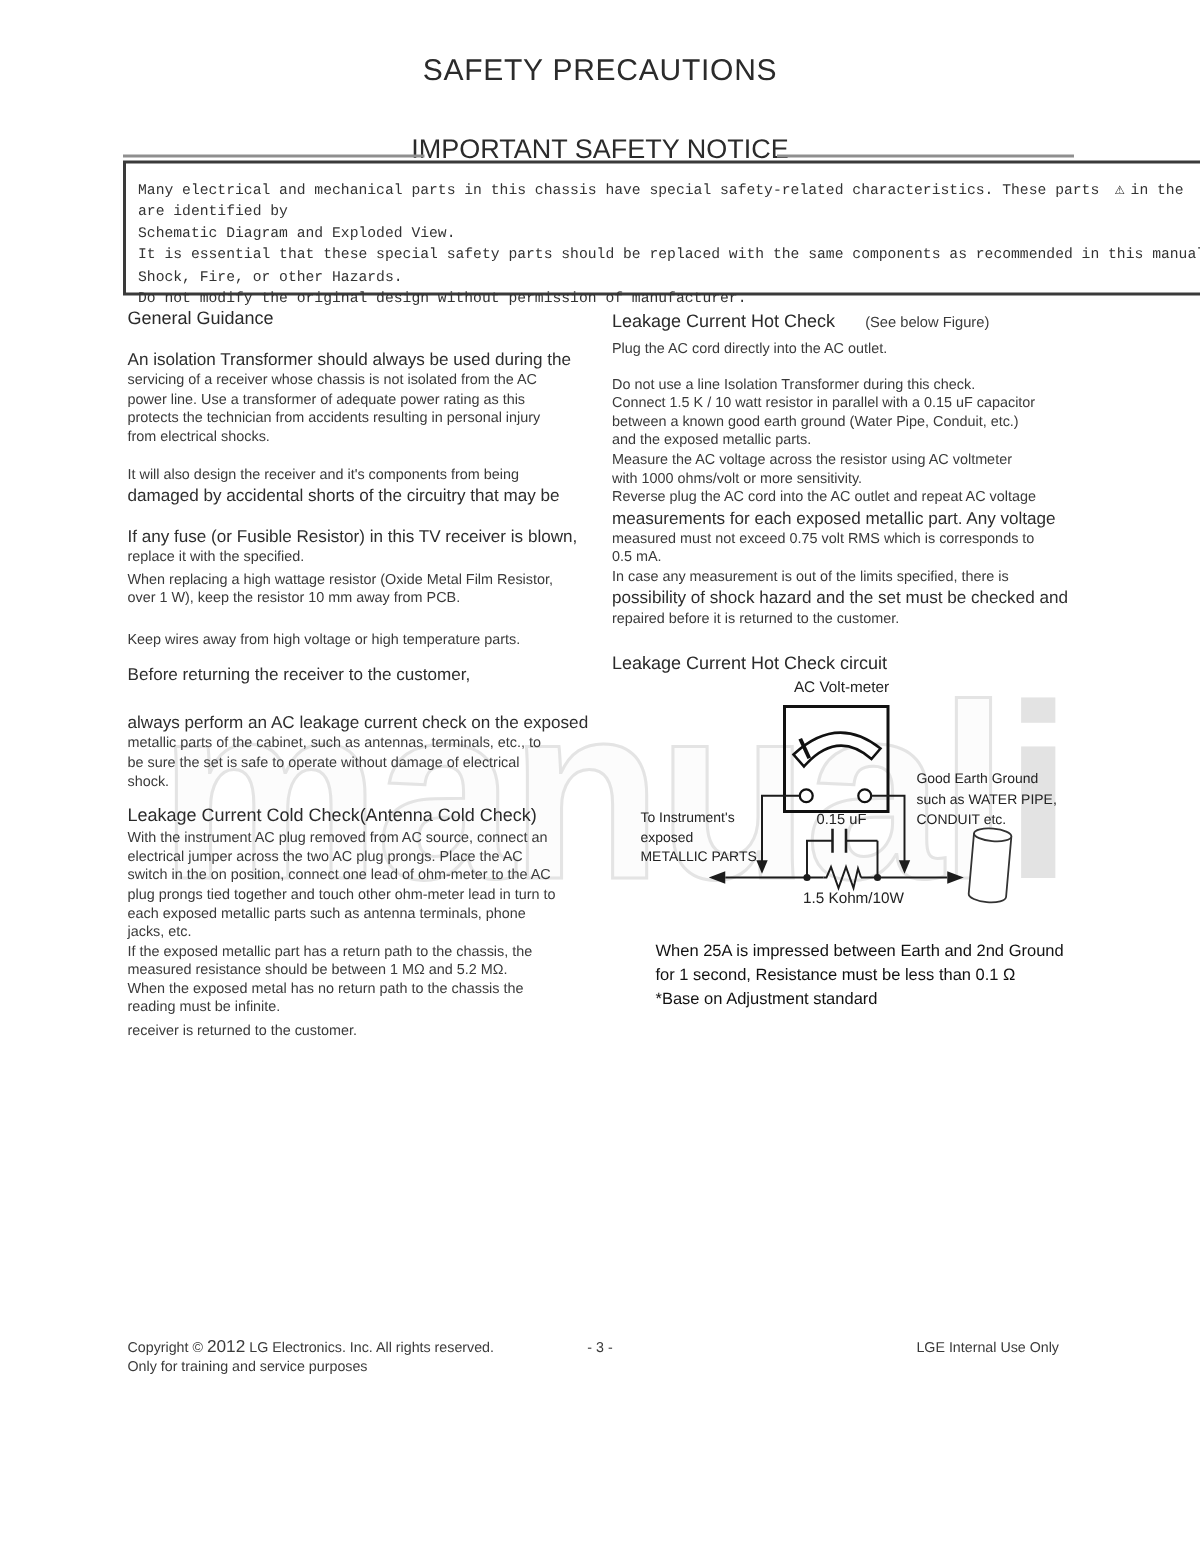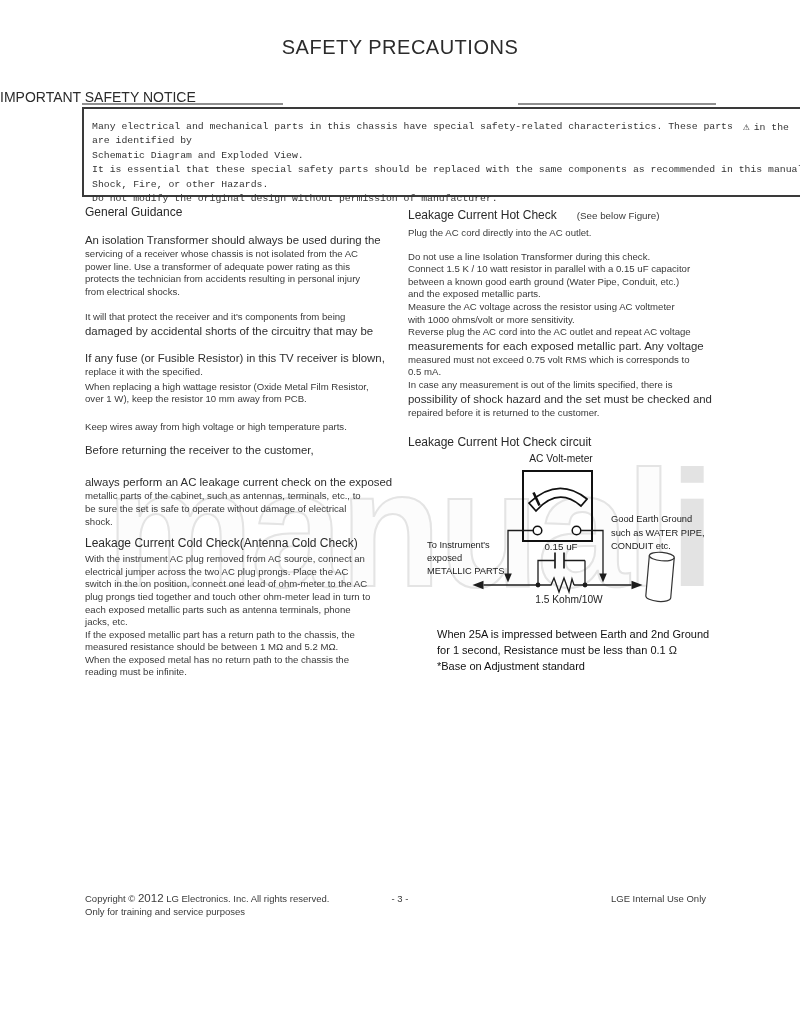--- a/index.html
+++ b/index.html
@@ -16,22 +16,22 @@
     font-size:166px; font-weight:bold; letter-spacing:-3px; line-height:1;
     color:#fcfcfc; -webkit-text-stroke:2px #e4e4e4; user-select:none;
   }
   .watermark .wm-solid { -webkit-text-stroke:0; color:#e3e3e3; }
 
   .content { position:relative; z-index:1; }
 
   
   .doc-title { position:absolute; top:36px; left:0; width:800px; text-align:center;
     font-size:20px; letter-spacing:0.5px; color:#2b2b2b; }
-  .notice-heading { position:absolute; top:89px; left:0; width:800px; 
-    font-size:14px; color:#2b2b2b; }
+  .notice-heading { position:absolute; top:89px; left:0; width:800px; text-align:center;
+    font-size:18px; color:#2b2b2b; }
   .hline { position:absolute; top:103px; height:2px; background:#8f8f8f; }
   .hline-left { left:82px; width:201px; }
   .hline-right { left:518px; width:198px; }
 
   .notice-box {
     position:absolute; left:82px; top:107px; width:723px; height:90px;
     border:2px solid #3a3a3a; padding:11px 14px 16px 8px;
     font-size:9.8px; line-height:14.4px; color:#333;font-family:Liberation Mono, monospace;
   }
   .notice-line1 { display:flex; justify-content:space-between; align-items:flex-start; }
@@ -110,21 +110,21 @@
 
       <div class="lp1">
         <div class="t-big pre">An isolation Transformer should always be used during the</div>
         <div class="t-small pre">servicing of a receiver whose chassis is not isolated from the AC
 power line. Use a transformer of adequate power rating as this
 protects the technician from accidents resulting in personal injury
 from electrical shocks.</div>
       </div>
 
       <div class="lp2">
-        <div class="t-small pre">It will that protect the receiver and it's components from being</div>
+        <div class="t-small pre">It will also design the receiver and it's components from being</div>
         <div class="t-big pre">damaged by accidental shorts of the circuitry that may be</div>
       </div>
 
       <div class="lp3">
         <div class="t-big pre">If any fuse (or Fusible Resistor) in this TV receiver is blown,</div>
         <div class="t-small pre">replace it with the specified.</div>
       </div>
 
       <div class="lp4 t-small pre">When replacing a high wattage resistor (Oxide Metal Film Resistor,
 over 1 W), keep the resistor 10 mm away from PCB.</div>
@@ -147,20 +147,21 @@
 switch in the on position, connect one lead of ohm-meter to the AC
 plug prongs tied together and touch other ohm-meter lead in turn to
 each exposed metallic parts such as antenna terminals, phone
 jacks, etc.
 If the exposed metallic part has a return path to the chassis, the
 measured resistance should be between 1 MΩ and 5.2 MΩ.
 When the exposed metal has no return path to the chassis the
 reading must be infinite.</div>
 
       <div class="lp9">
+        <div class="t-small pre">receiver is returned to the customer.</div>
       </div>
     </div>
 
     <div class="col col-right">
       <div>
         <span class="h-section">Leakage Current Hot Check</span><span class="h-note">(See below Figure)</span>
       </div>
       <div class="rp1 t-small pre">Plug the AC cord directly into the AC outlet.</div>
 
       <div class="rp2">

